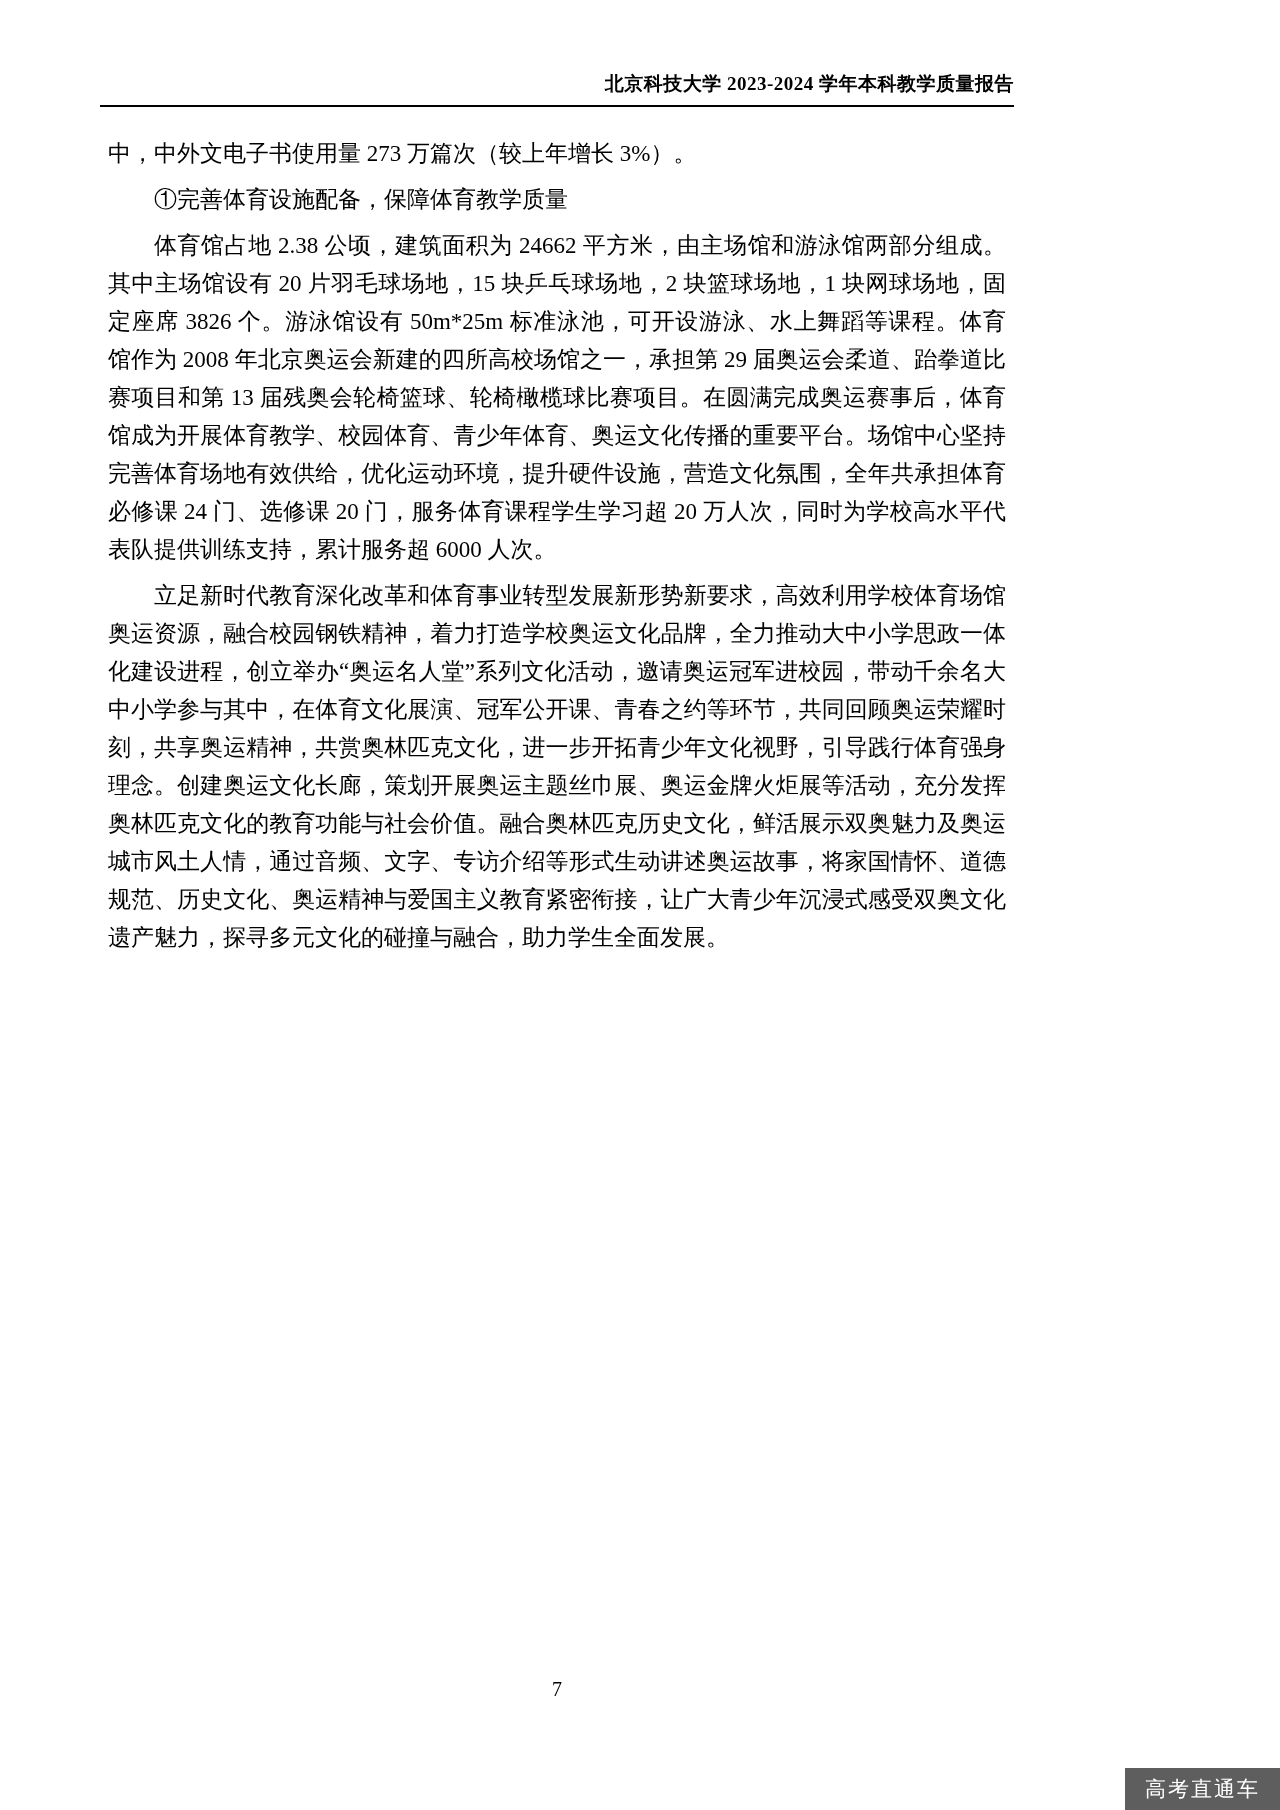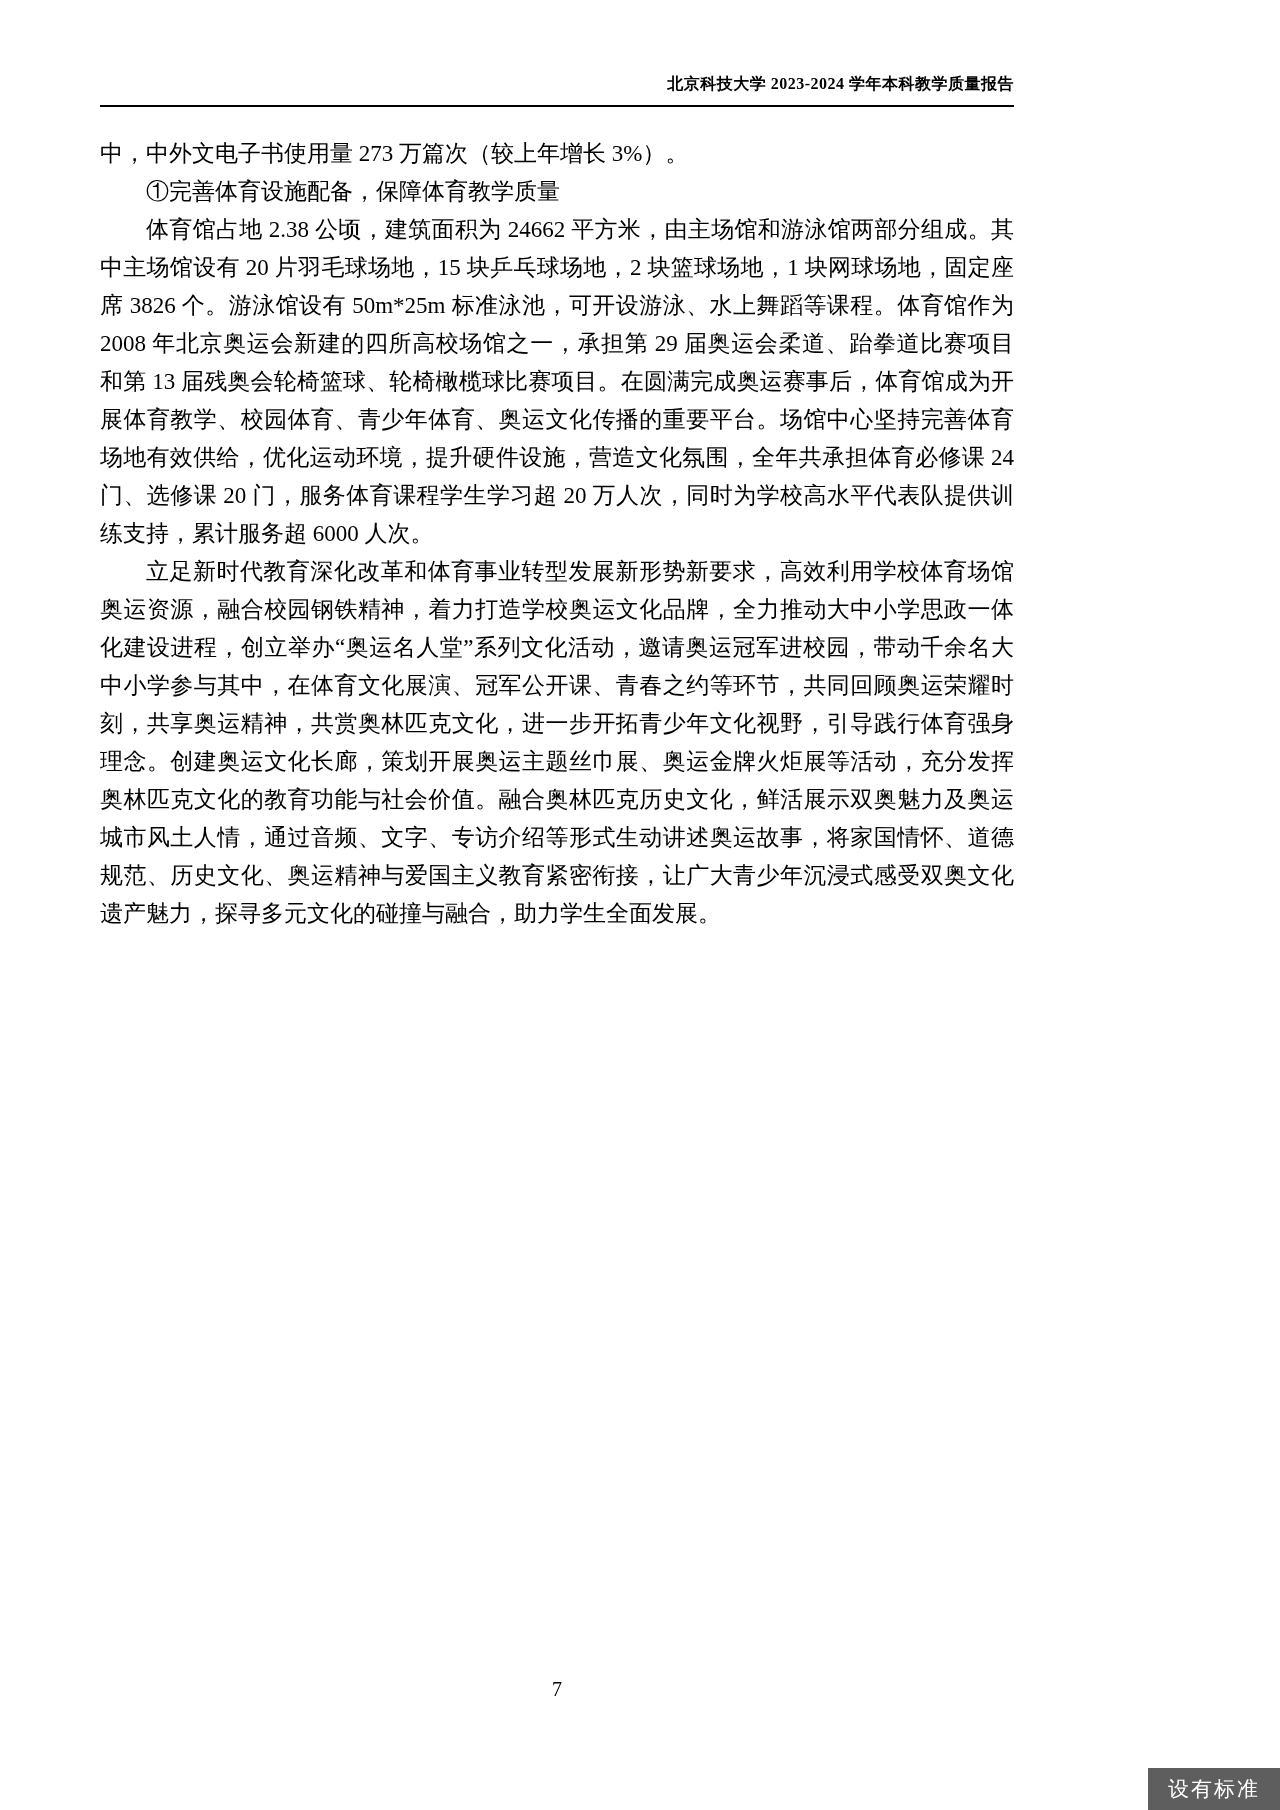--- a/index.html
+++ b/index.html
@@ -18,37 +18,37 @@
   }
   .content {
     position: absolute;
     left: 100px;
     top: 72px;
     width: 914px;
   }
   .header-title {
     text-align: right;
     font-weight: bold;
-    font-size: 16px;
+    font-size: 19px;
     line-height: 24px;
     padding-bottom: 9px;
     letter-spacing: 0.5px;
   }
   .header-rule {
     border-bottom: 2px solid #000000;
     height: 0;
   }
   .body-text {
     margin-top: 28px;
     font-size: 23px;
     line-height: 38px;
     text-align: justify;
   }
   p.para {
-    margin: 0;
+    margin: 8px;
     padding: 0;
   }
   p.para.body, p.para.heading {
     text-indent: 2em;
   }
   p.para.continuation {
     text-indent: 0;
   }
   p.para.heading {
     text-align: left;
@@ -91,16 +91,16 @@
     <p class="para continuation">中，中外文电子书使用量 273 万篇次（较上年增长 3%）。</p>
         <p class="para heading">①完善体育设施配备，保障体育教学质量</p>
         <p class="para body">体育馆占地 2.38 公顷，建筑面积为 24662 平方米，由主场馆和游泳馆两部分组成。其中主场馆设有 20 片羽毛球场地，15 块乒乓球场地，2 块篮球场地，1 块网球场地，固定座席 3826 个。游泳馆设有 50m*25m 标准泳池，可开设游泳、水上舞蹈等课程。体育馆作为 2008 年北京奥运会新建的四所高校场馆之一，承担第 29 届奥运会柔道、跆拳道比赛项目和第 13 届残奥会轮椅篮球、轮椅橄榄球比赛项目。在圆满完成奥运赛事后，体育馆成为开展体育教学、校园体育、青少年体育、奥运文化传播的重要平台。场馆中心坚持完善体育场地有效供给，优化运动环境，提升硬件设施，营造文化氛围，全年共承担体育必修课 24 门、选修课 20 门，服务体育课程学生学习超 20 万人次，同时为学校高水平代表队提供训练支持，累计服务超 6000 人次。</p>
         <p class="para body">立足新时代教育深化改革和体育事业转型发展新形势新要求，高效利用学校体育场馆奥运资源，融合校园钢铁精神，着力打造学校奥运文化品牌，全力推动大中小学思政一体化建设进程，创立举办“奥运名人堂”系列文化活动，邀请奥运冠军进校园，带动千余名大中小学参与其中，在体育文化展演、冠军公开课、青春之约等环节，共同回顾奥运荣耀时刻，共享奥运精神，共赏奥林匹克文化，进一步开拓青少年文化视野，引导践行体育强身理念。创建奥运文化长廊，策划开展奥运主题丝巾展、奥运金牌火炬展等活动，充分发挥奥林匹克文化的教育功能与社会价值。融合奥林匹克历史文化，鲜活展示双奥魅力及奥运城市风土人情，通过音频、文字、专访介绍等形式生动讲述奥运故事，将家国情怀、道德规范、历史文化、奥运精神与爱国主义教育紧密衔接，让广大青少年沉浸式感受双奥文化遗产魅力，探寻多元文化的碰撞与融合，助力学生全面发展。</p>
       </div>
   </div>
 
   <div class="page-number">7</div>
 
   <div class="watermark">
-    <span>设有标准</span>
+    <span>高考直通车</span>
   </div>
 
 </div>
 
 </body></html>

